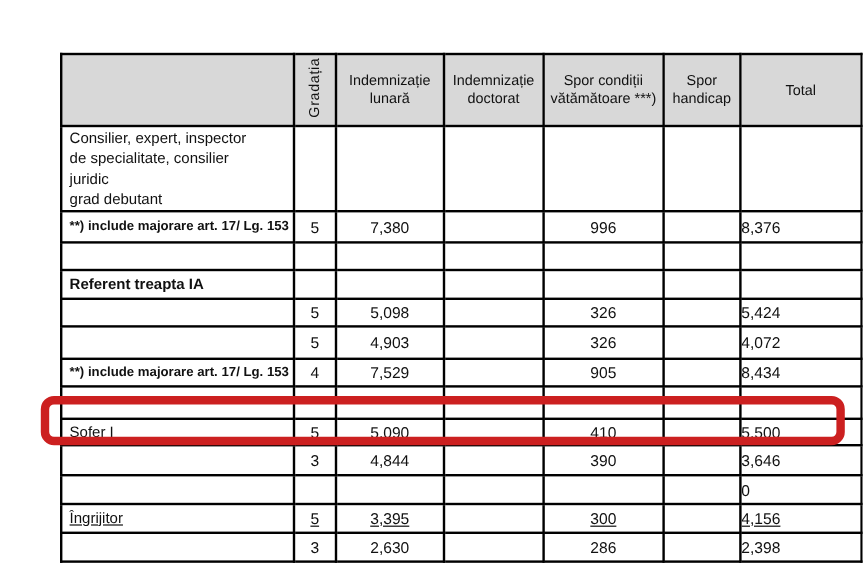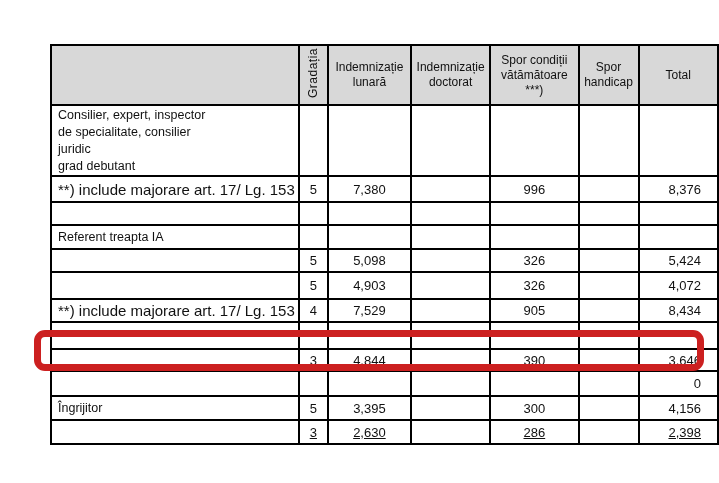--- a/index.html
+++ b/index.html
@@ -52,21 +52,21 @@
     transform: rotate(180deg);
     font-size: 12px;
     letter-spacing: 0.5px;
     white-space: nowrap;
   }
 
   
   #table-body tr:nth-child(1)  { height: 71px; }
   #table-body tr:nth-child(2)  { height: 26px; }
   #table-body tr:nth-child(3)  { height: 23px; }
-  #table-body tr:nth-child(4)  { height: 24px; }
+  #table-body tr:nth-child(4)  { height: 24px; font-weight: bold; }
   #table-body tr:nth-child(5)  { height: 23px; }
   #table-body tr:nth-child(6)  { height: 27px; }
   #table-body tr:nth-child(7)  { height: 23px; }
   #table-body tr:nth-child(8)  { height: 27px; }
   #table-body tr:nth-child(9)  { height: 22px; }
   #table-body tr:nth-child(10) { height: 25px; }
   #table-body tr:nth-child(11) { height: 24px; }
   #table-body tr:nth-child(12) { height: 24px; text-decoration: underline; }
   #table-body tr:nth-child(13) { height: 24px; }
 
@@ -77,31 +77,31 @@
   #table-body td.c0 {
     text-align: left;
     font-size: 12.5px;
     padding-left: 6px;
     padding-right: 3px;
     white-space: pre-line;
     line-height: 17px;
     margin-top: 16px;
   }
   #table-body tr.footnote td.c0 {
-    font-size: 15px;
+    font-size: 11px;
     white-space: nowrap;
+    font-weight: bold;
   }
   #table-body td.c1,
   #table-body td.c2,
   #table-body td.c3,
   #table-body td.c4,
   #table-body td.c5 { text-align: center; }
   #table-body td.c6 {
-    text-align: right;
-    padding-right: 16px;
+    padding-right: 0;
   }
 
   .highlight-box {
     position: absolute;
     left: 34px;
     top: 330px;
     width: 670px;
     height: 41px;
     box-sizing: border-box;
     border: 7px solid #cc2020;
@@ -206,20 +206,29 @@
         </tr>
         <tr>
           <td class="c0"></td>
           <td class="c1"></td>
           <td class="c2"></td>
           <td class="c3"></td>
           <td class="c4"></td>
           <td class="c5"></td>
           <td class="c6"></td>
         </tr>
+        <tr class="highlighted">
+          <td class="c0">Șofer I</td>
+          <td class="c1">5</td>
+          <td class="c2">5,090</td>
+          <td class="c3"></td>
+          <td class="c4">410</td>
+          <td class="c5"></td>
+          <td class="c6">5,500</td>
+        </tr>
         <tr>
           <td class="c0"></td>
           <td class="c1">3</td>
           <td class="c2">4,844</td>
           <td class="c3"></td>
           <td class="c4">390</td>
           <td class="c5"></td>
           <td class="c6">3,646</td>
         </tr>
         <tr>

